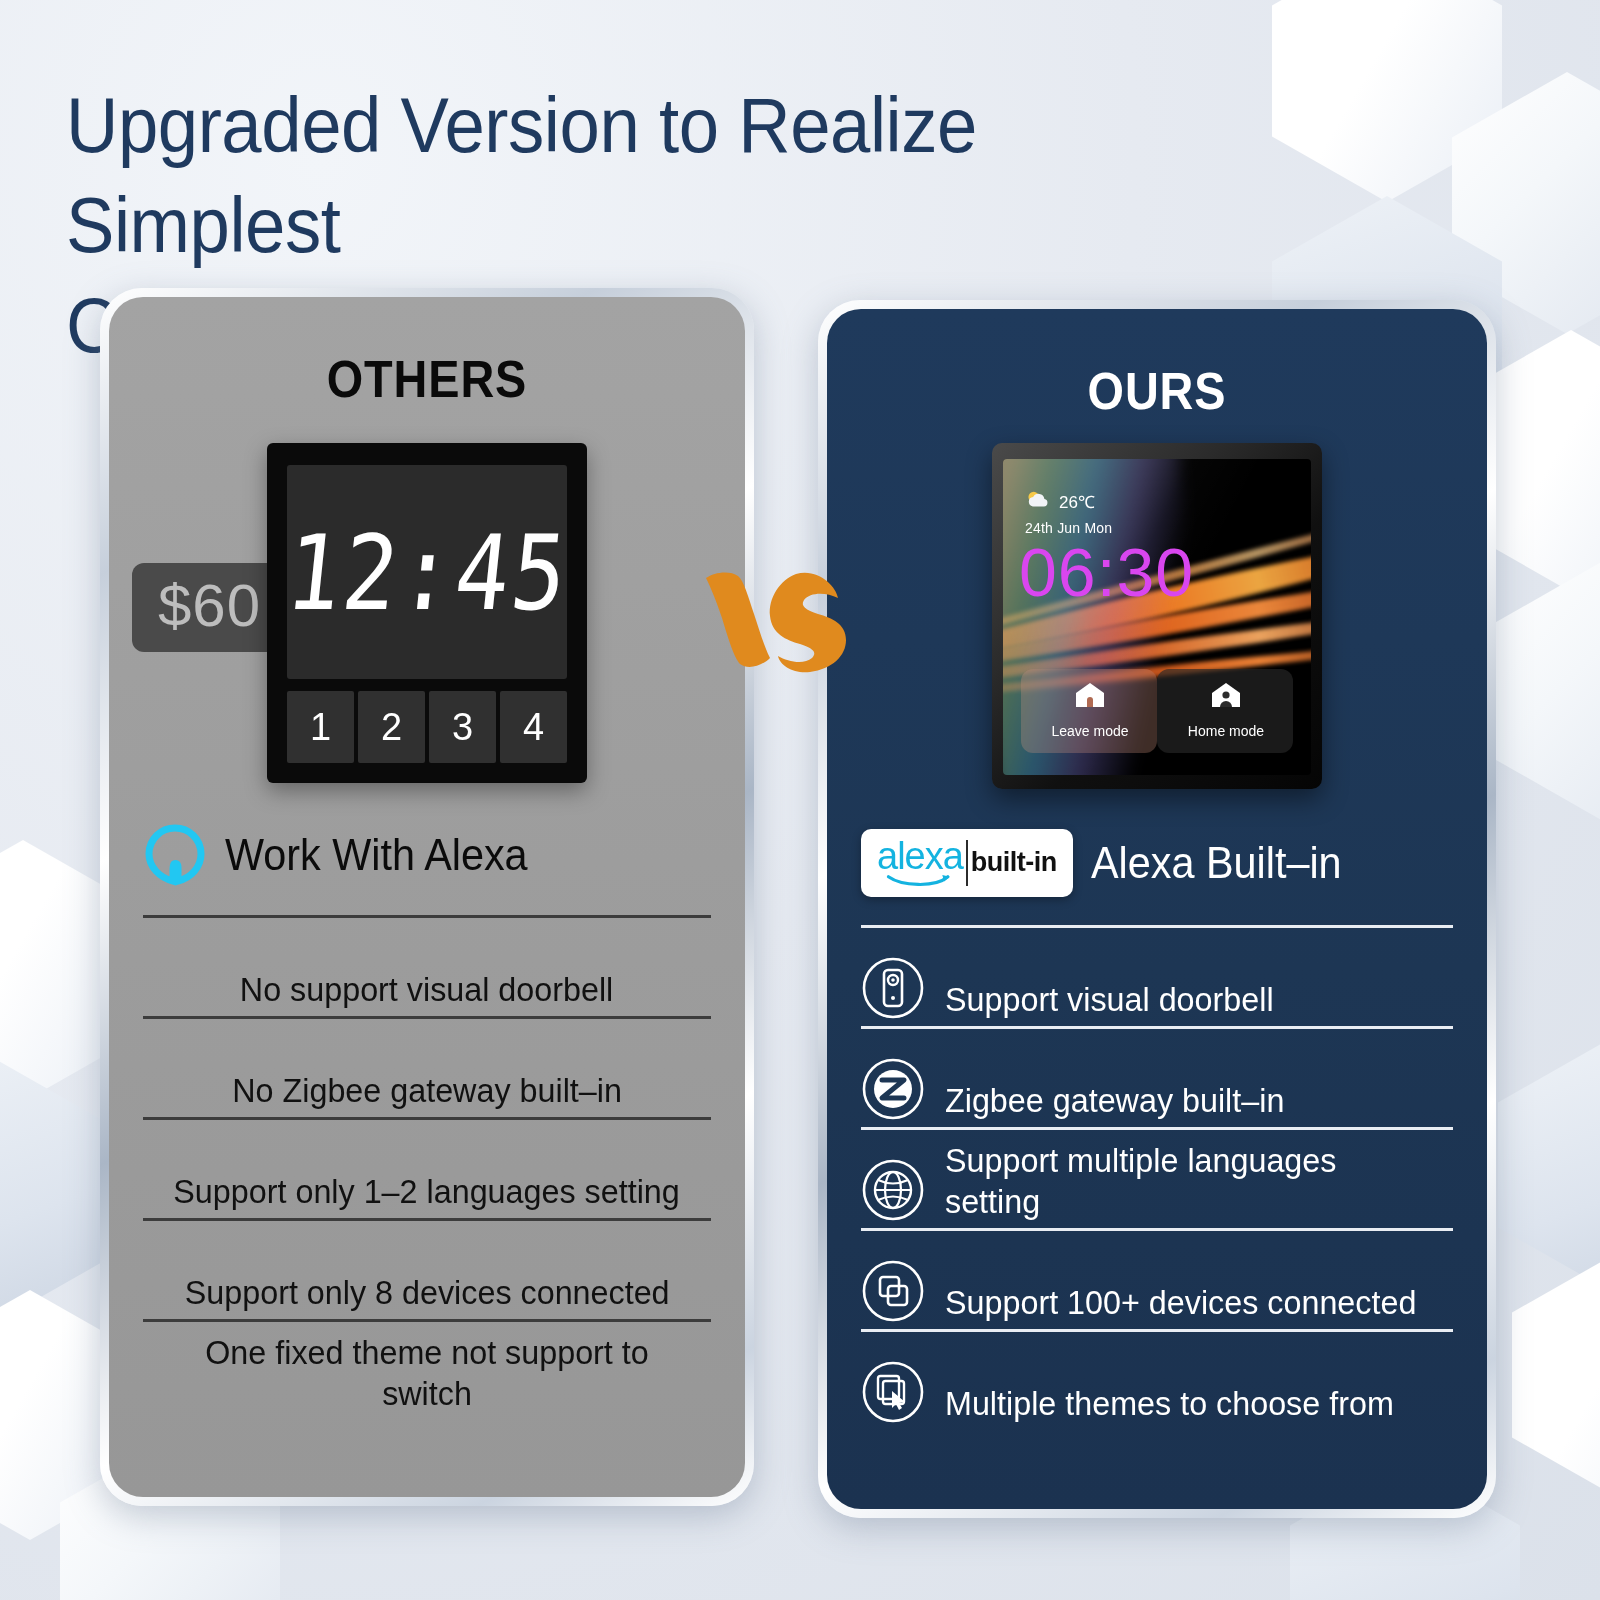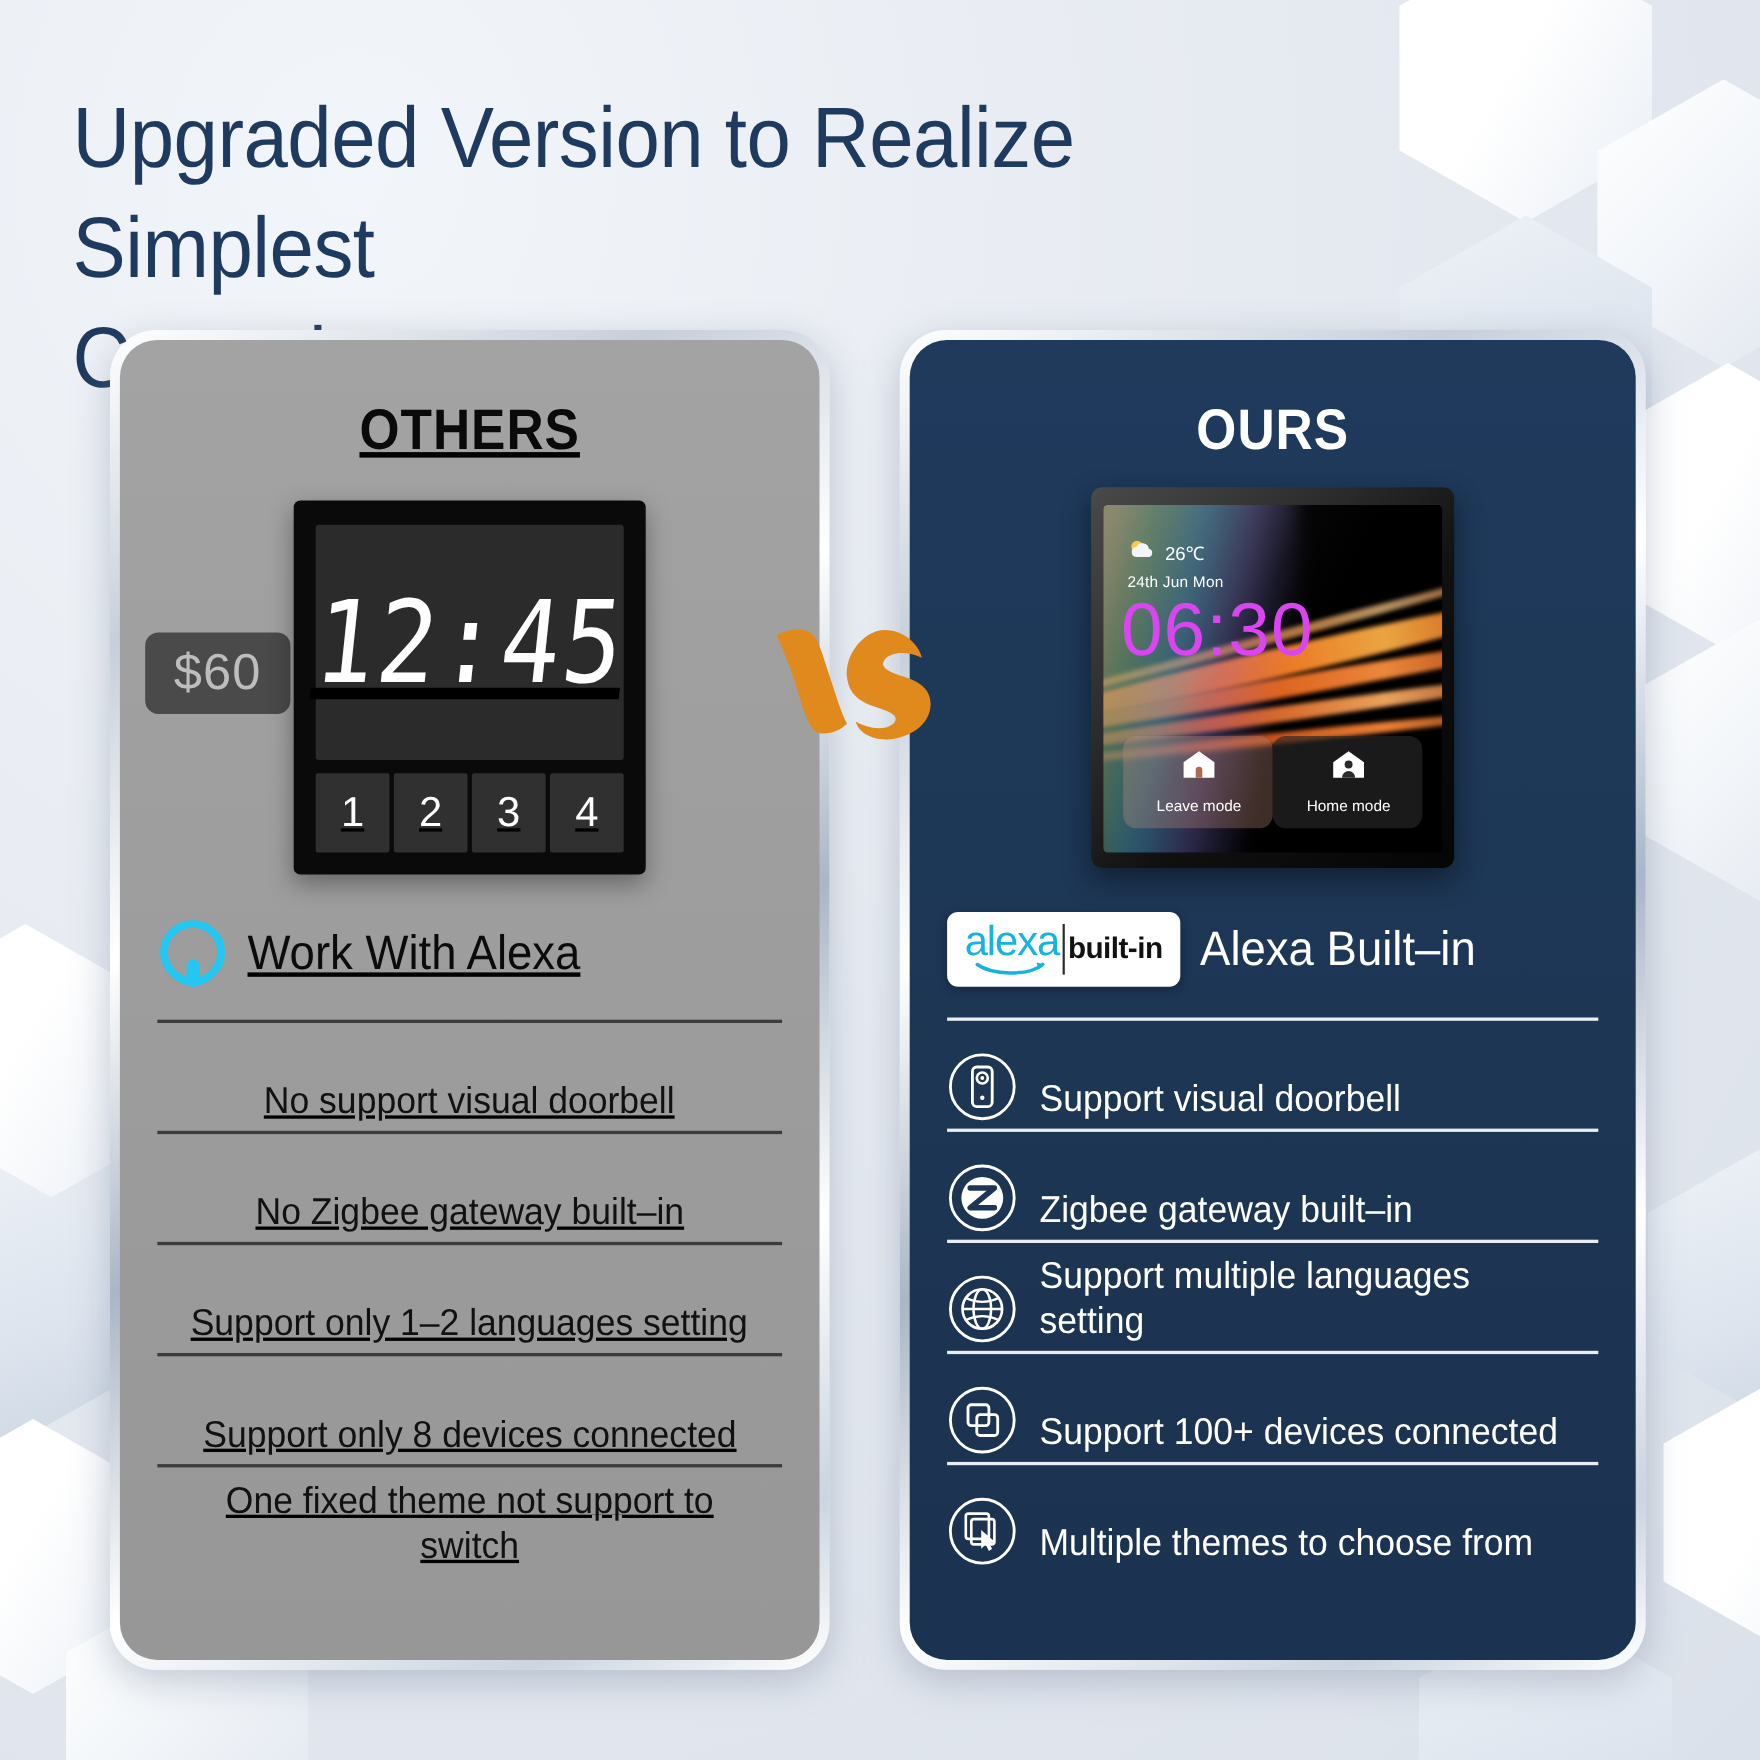--- a/index.html
+++ b/index.html
@@ -32,38 +32,38 @@
 
   
   .card-shell{
     position:absolute;border-radius:42px;padding:9px;
     background:linear-gradient(150deg,#ffffff 0%,#c6cfdb 18%,#ffffff 36%,#aab6c6 55%,#ffffff 74%,#cbd4e0 90%,#ffffff 100%);
     box-shadow:0 10px 34px rgba(110,125,150,.38);
   }
   .card{
     border-radius:34px;width:100%;height:100%;position:relative;overflow:hidden;
   }
-  #card-others-shell{left:100px;top:300px;width:636px;height:1200px;text-decoration:underline;}
+  #card-others-shell{left:100px;top:288px;width:636px;height:1200px;}
   #card-ours-shell{left:818px;top:300px;width:660px;height:1200px;}
   .card.others{background:linear-gradient(180deg,#a3a3a3 0%,#9c9c9c 55%,#979797 100%);}
   .card.ours{background:linear-gradient(180deg,#1f3a5c 0%,#1d3654 55%,#1b3250 100%);}
 
   .card-title{
     text-align:center;font-size:52px;font-weight:700;letter-spacing:1px;
     margin-top:52px;transform:scaleX(.9);
   }
   .card.others .card-title{color:#0a0a0a;}
   .card.ours .card-title{color:#ffffff;}
 
   
   .dev-others-wrap{position:relative;margin:34px auto 0;width:320px;}
   .price-tag{
     position:absolute;left:-135px;top:120px;
     background:#4a4a4a;color:#bdbdbd;border-radius:12px;
-    font-size:46px;padding:8px 26px 12px;letter-spacing:1px;z-index:3;
+    font-size:60px;padding:8px 26px 12px;letter-spacing:1px;z-index:3;
   }
   .dev-others{
     width:320px;height:340px;background:#0a0a0a;border-radius:6px;
     padding:22px 20px 18px;box-sizing:border-box;position:relative;z-index:4;
     box-shadow:0 8px 22px rgba(0,0,0,.35);
   }
   .lcd{
     background:#2b2b2b;height:214px;border-radius:3px;
     display:flex;align-items:center;justify-content:center;
   }

